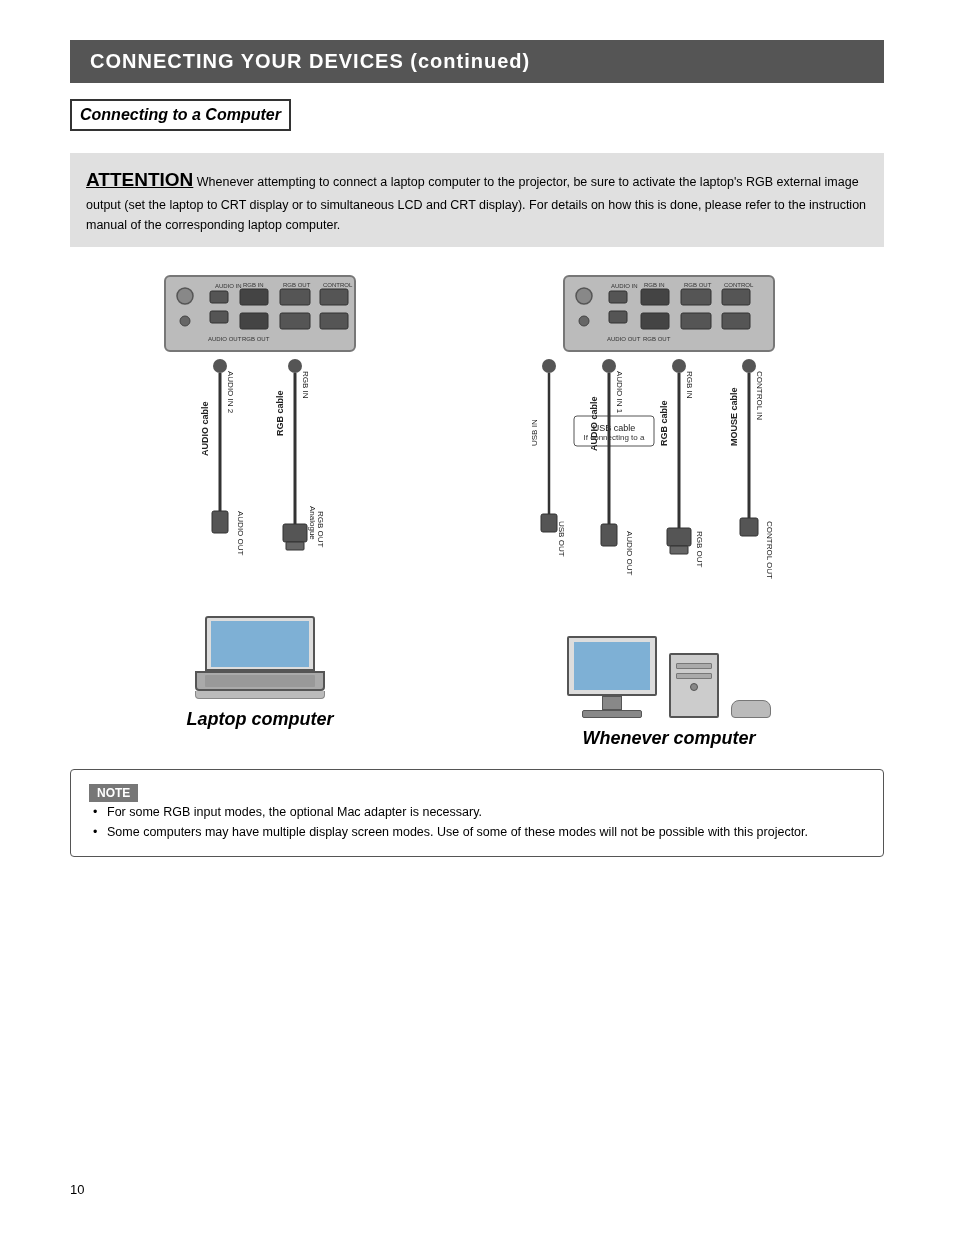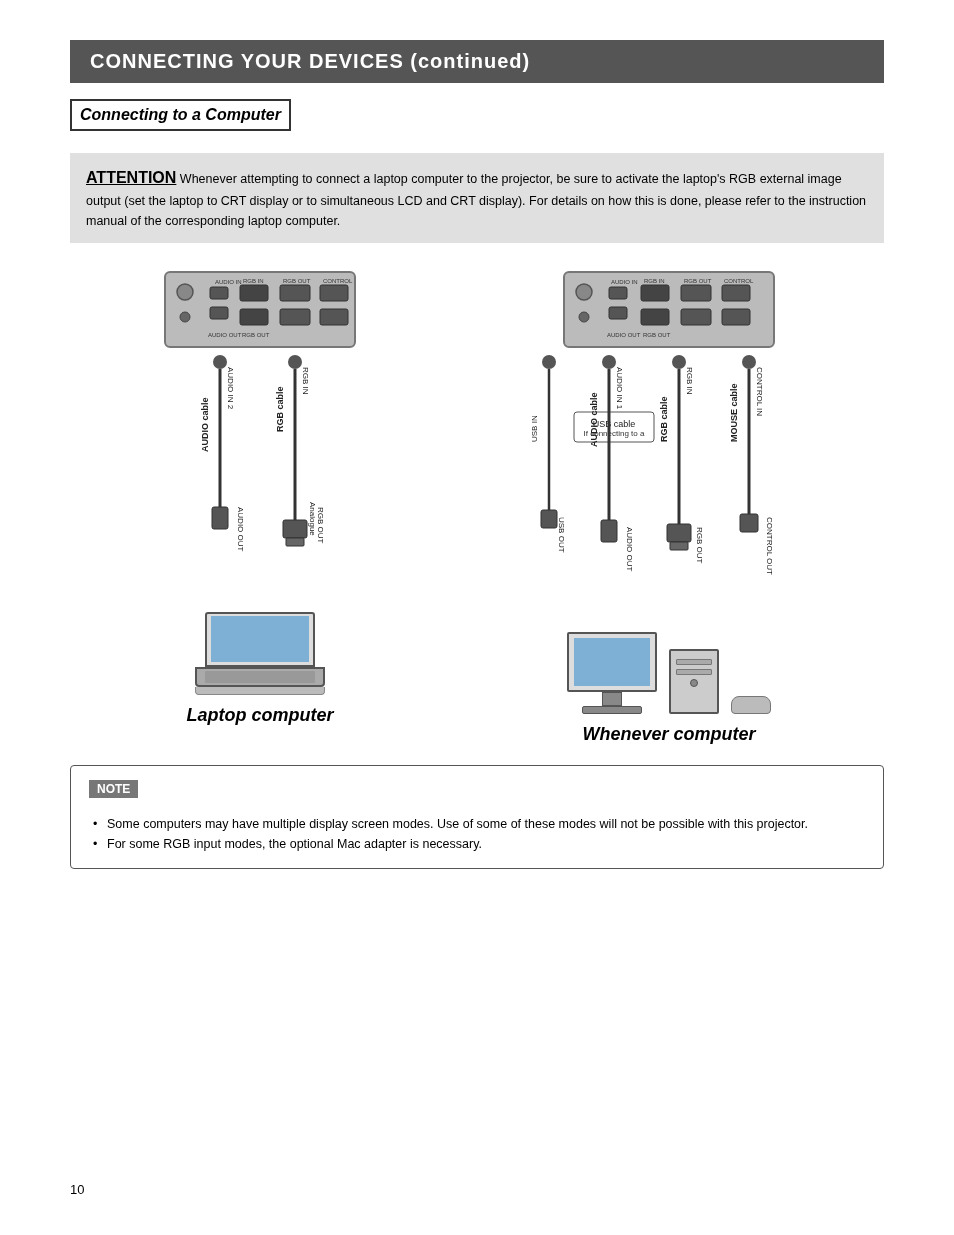--- a/index.html
+++ b/index.html
@@ -47,21 +47,21 @@
     .attention-box {
       background: #e0e0e0;
       padding: 12px 16px;
       margin-bottom: 24px;
       font-size: 12.5px;
       line-height: 1.6;
     }
 
     .attention-label {
       font-weight: bold;
-      font-size: 16px;
+      font-size: 19px;
       text-decoration: underline;
     }
 
     .diagram-side {
       flex: 1;
       display: flex;
       flex-direction: column;
       align-items: center;
     }
 
@@ -181,21 +181,21 @@
       background: #fff;
     }
 
     .note-label {
       background: #777;
       color: #fff;
       font-weight: bold;
       font-size: 12px;
       padding: 2px 8px;
       display: inline-block;
-      margin-bottom: 16px;
+      margin-bottom: 0;
     }
 
     .note-list {
       list-style: none;
       padding-left: 4px;
     }
 
     .note-list li {
       font-size: 12.5px;
       line-height: 1.6;
@@ -405,21 +405,21 @@
 
       <div class="diagram-label">Whenever computer</div>
     </div>
 
   </div>
 
   
   <div class="note-box">
     <div class="note-label">NOTE</div>
     <ul class="note-list">
+      <li>For some RGB input modes, the optional Mac adapter is necessary.</li>
       <li>Some computers may have multiple display screen modes. Use of some of these modes will not be possible with this projector.</li>
-      <li>For some RGB input modes, the optional Mac adapter is necessary.</li>
     </ul>
   </div>
 
   
   <div class="page-number">10</div>
 
 </div>
 
 </body></html>

